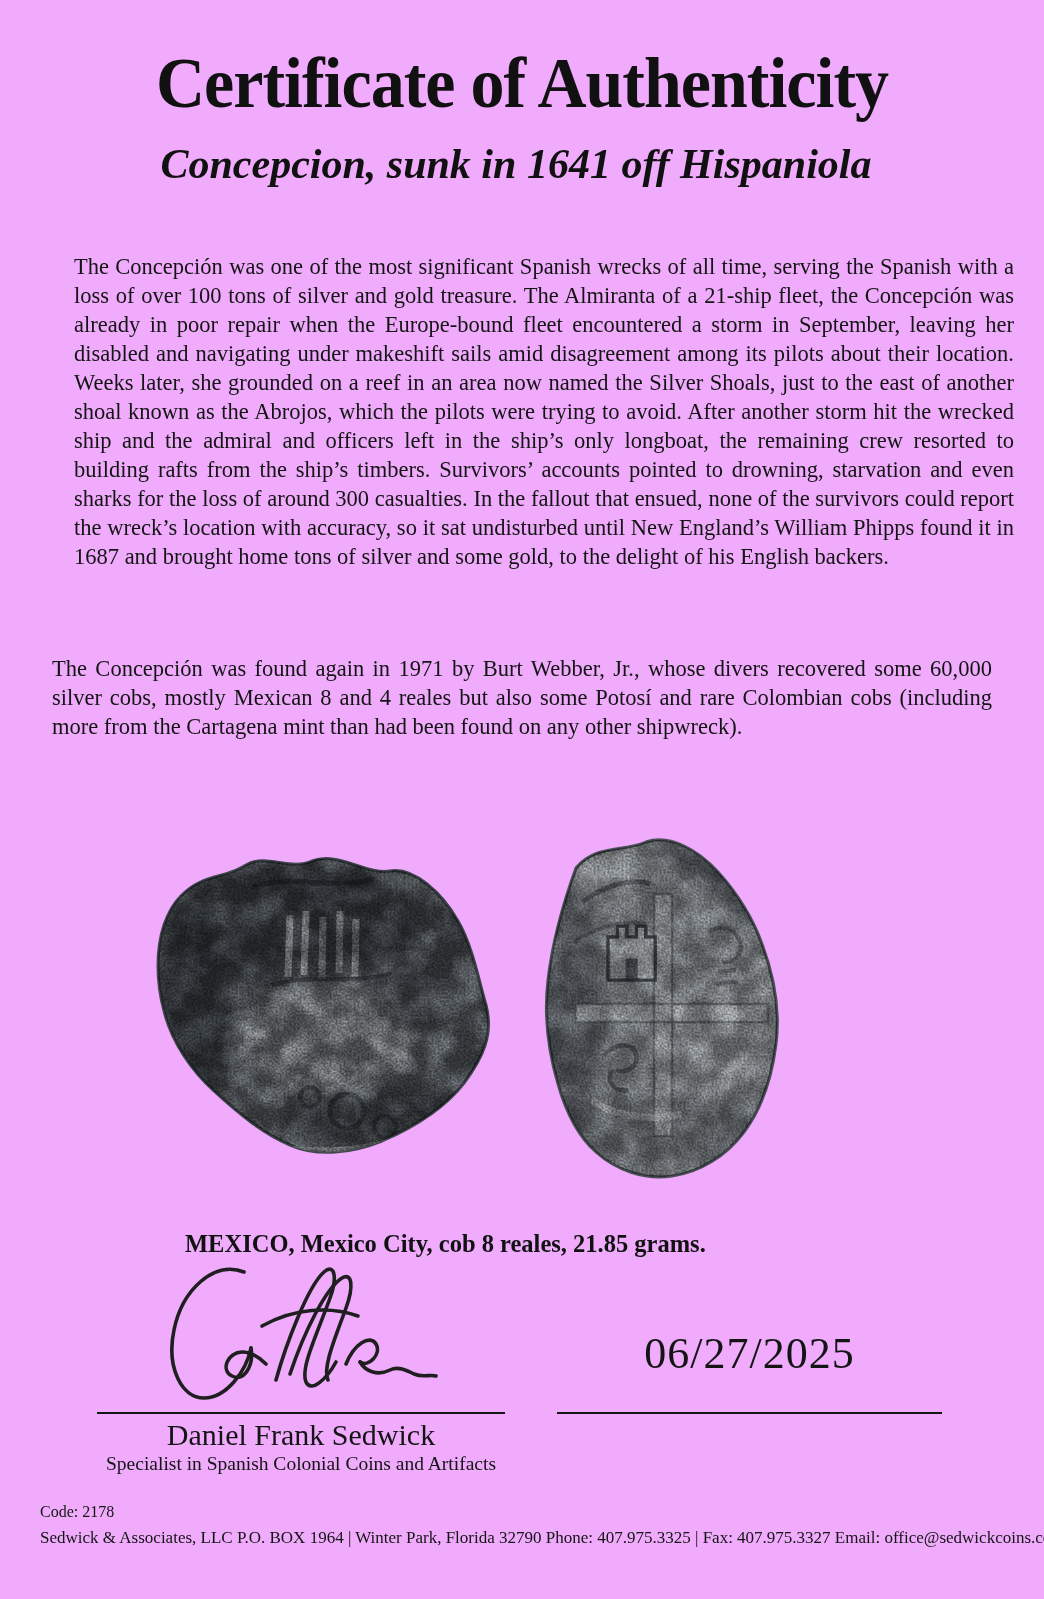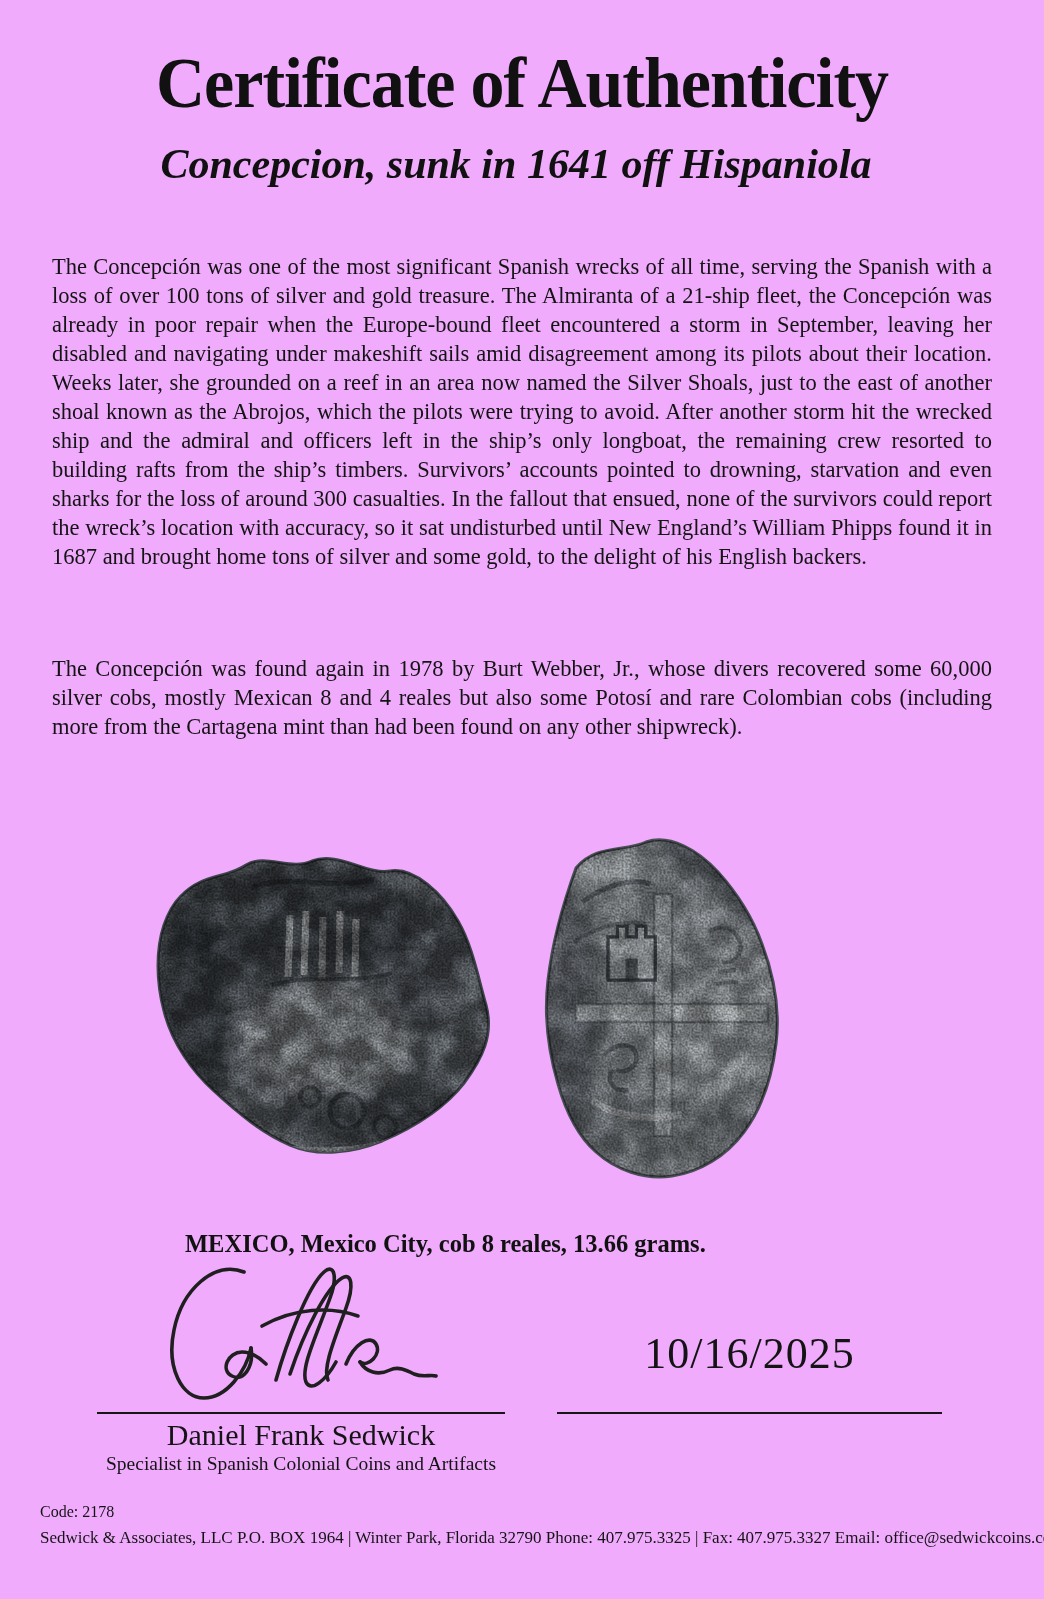--- a/index.html
+++ b/index.html
@@ -27,21 +27,21 @@
     font-size:42px;font-weight:700;font-style:italic;
     color:#111;
     margin-left:12px;
   }
   .body-par{
     left:52px;width:940px;
     font-size:22.5px;line-height:29px;
     text-align:justify;text-justify:inter-word;
     color:#141414;
   }
-  .par1{top:252px;}
+  .par1{top:252px;margin-left:22px;}
   .par2{top:654px;}
   .coin{position:absolute;}
   .caption{
     left:185px;top:1230px;
     font-size:24.5px;font-weight:700;color:#111;
   }
   .sig-svg{left:158px;top:1256px;}
   .rule{
     height:2px;background:#161616;
   }
@@ -74,21 +74,21 @@
 </style>
 </head>
 <body>
 
 <div class="page">
 
   <div class="abs title">Certificate of Authenticity</div>
   <div class="abs subtitle">Concepcion, sunk in 1641 off Hispaniola</div>
 
   <div class="abs body-par par1">The Concepción was one of the most significant Spanish wrecks of all time, serving the Spanish with a loss of over 100 tons of silver and gold treasure. The Almiranta of a 21-ship fleet, the Concepción was already in poor repair when the Europe-bound fleet encountered a storm in September, leaving her disabled and navigating under makeshift sails amid disagreement among its pilots about their location. Weeks later, she grounded on a reef in an area now named the Silver Shoals, just to the east of another shoal known as the Abrojos, which the pilots were trying to avoid. After another storm hit the wrecked ship and the admiral and officers left in the ship’s only longboat, the remaining crew resorted to building rafts from the ship’s timbers. Survivors’ accounts pointed to drowning, starvation and even sharks for the loss of around 300 casualties. In the fallout that ensued, none of the survivors could report the wreck’s location with accuracy, so it sat undisturbed until New England’s William Phipps found it in 1687 and brought home tons of silver and some gold, to the delight of his English backers.</div>
-  <div class="abs body-par par2">The Concepción was found again in 1978 by Burt Webber, Jr., whose divers recovered some 60,000 silver cobs, mostly Mexican 8 and 4 reales but also some Potosí and rare Colombian cobs (including more from the Cartagena mint than had been found on any other shipwreck).</div>
+  <div class="abs body-par par2">The Concepción was found again in 1971 by Burt Webber, Jr., whose divers recovered some 60,000 silver cobs, mostly Mexican 8 and 4 reales but also some Potosí and rare Colombian cobs (including more from the Cartagena mint than had been found on any other shipwreck).</div>
 
   <svg class="coin" style="left:142px;top:845px;" width="363" height="318" viewBox="0 0 363 318">
     <defs>
       <linearGradient id="cg1" x1="0" y1="0" x2="1" y2="1">
         <stop offset="0" stop-color="#9aa1a7"></stop>
         <stop offset="0.35" stop-color="#7d848b"></stop>
         <stop offset="0.7" stop-color="#8e959b"></stop>
         <stop offset="1" stop-color="#666d74"></stop>
       </linearGradient>
       <filter id="softA" x="-40%" y="-40%" width="180%" height="180%">
@@ -175,38 +175,38 @@
       <path d="M62,110 C86,94 112,88 134,92" stroke="#3a4046" stroke-width="4" fill="none" opacity="0.4"></path>
       <path d="M196,100 C210,92 224,96 228,110 C231,122 222,132 210,130" stroke="#454b50" stroke-width="4" fill="none" opacity="0.5"></path>
       <path d="M206,140 L224,138 M204,152 L226,150" stroke="#454b50" stroke-width="4" opacity="0.45"></path>
       <path d="M92,224 C102,210 120,210 124,222 C127,233 116,242 104,238 M100,238 C94,250 102,260 116,258" stroke="#43494e" stroke-width="4.5" fill="none" opacity="0.55"></path>
       <path d="M80,268 C100,284 140,290 170,282" stroke="#e7e9eb" stroke-width="7" fill="none" opacity="0.5"></path>
     </g>
     <path d="M64,36 C84,12 112,20 134,10 C158,2 186,18 206,40 C224,60 240,84 250,112 C262,144 268,180 264,212 C260,244 250,276 232,300 C214,324 188,340 160,344 C132,348 104,338 84,320 C66,304 54,280 46,252 C36,218 32,182 36,148 C40,114 48,80 64,36 Z" fill="#1a1e22" filter="url(#blotchB)" opacity="0.38"></path>
     <path d="M64,36 C84,12 112,20 134,10 C158,2 186,18 206,40 C224,60 240,84 250,112 C262,144 268,180 264,212 C260,244 250,276 232,300 C214,324 188,340 160,344 C132,348 104,338 84,320 C66,304 54,280 46,252 C36,218 32,182 36,148 C40,114 48,80 64,36 Z" fill="#0c0f12" filter="url(#grainB)" opacity="0.35"></path>
   </svg>
 
-  <div class="abs caption">MEXICO, Mexico City, cob 8 reales, 13.66 grams.</div>
+  <div class="abs caption">MEXICO, Mexico City, cob 8 reales, 21.85 grams.</div>
 
   <svg class="abs sig-svg" width="280" height="155" viewBox="0 0 280 155">
     <g fill="none" stroke="#1f1f1f" stroke-width="3.6" stroke-linecap="round">
       <path d="M86,16 C56,4 24,34 16,74 C8,112 24,142 46,142 C68,142 88,116 93,92"></path>
       <path d="M93,92 C96,110 86,126 74,120 C62,114 70,96 84,96 C94,96 102,102 108,108"></path>
       <path d="M118,124 C128,88 150,30 166,16 C176,7 180,20 172,42 C160,76 142,112 148,126 C153,137 168,124 178,106"></path>
       <path d="M132,118 C146,76 168,32 184,22 C194,16 196,30 188,52 C178,80 164,112 170,124"></path>
       <path d="M104,70 C136,52 172,50 200,60"></path>
       <path d="M188,108 C196,88 212,78 218,88 C224,98 210,112 202,106"></path>
       <path d="M202,106 C208,116 220,120 232,114 C240,110 248,114 256,118 C266,122 272,118 278,120"></path>
     </g>
   </svg>
 
   <div class="abs rule rule-left"></div>
   <div class="abs rule rule-right"></div>
 
   <div class="abs sig-name">Daniel Frank Sedwick</div>
   <div class="abs sig-role">Specialist in Spanish Colonial Coins and Artifacts</div>
 
-  <div class="abs date-value">10/16/2025</div>
+  <div class="abs date-value">06/27/2025</div>
 
   <div class="abs foot-code">Code: 2178</div>
   <div class="abs foot-contact">Sedwick &amp; Associates, LLC P.O. BOX 1964 | Winter Park, Florida 32790 Phone: 407.975.3325 | Fax: 407.975.3327 Email: office@sedwickcoins.com</div>
 
 </div>
 
 </body></html>

